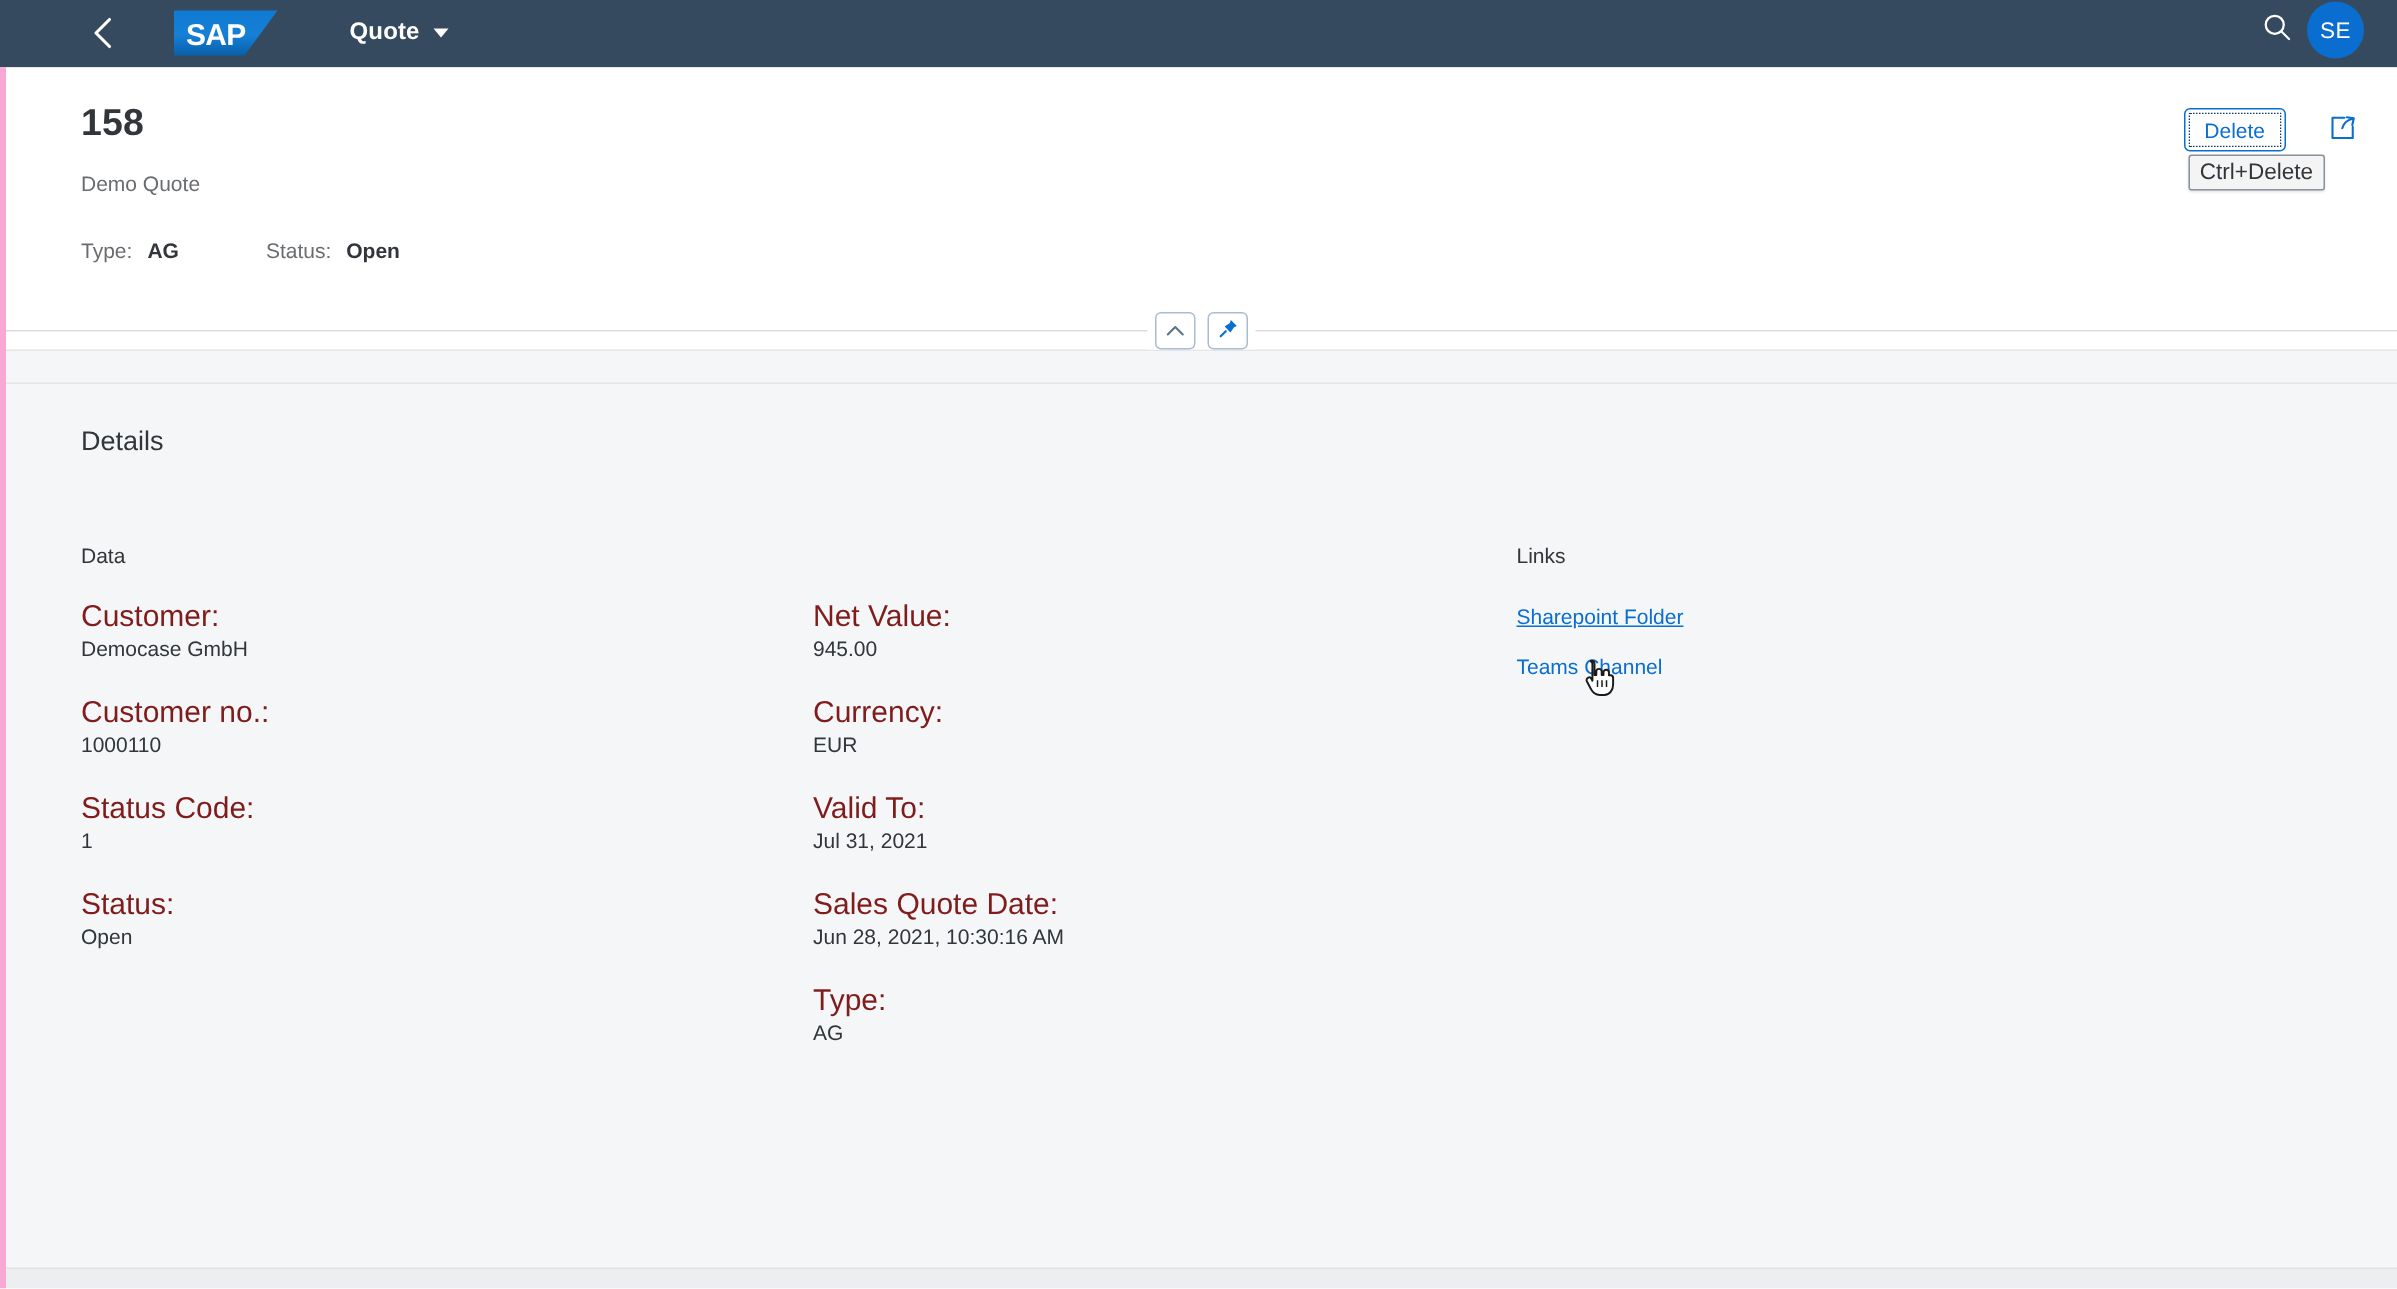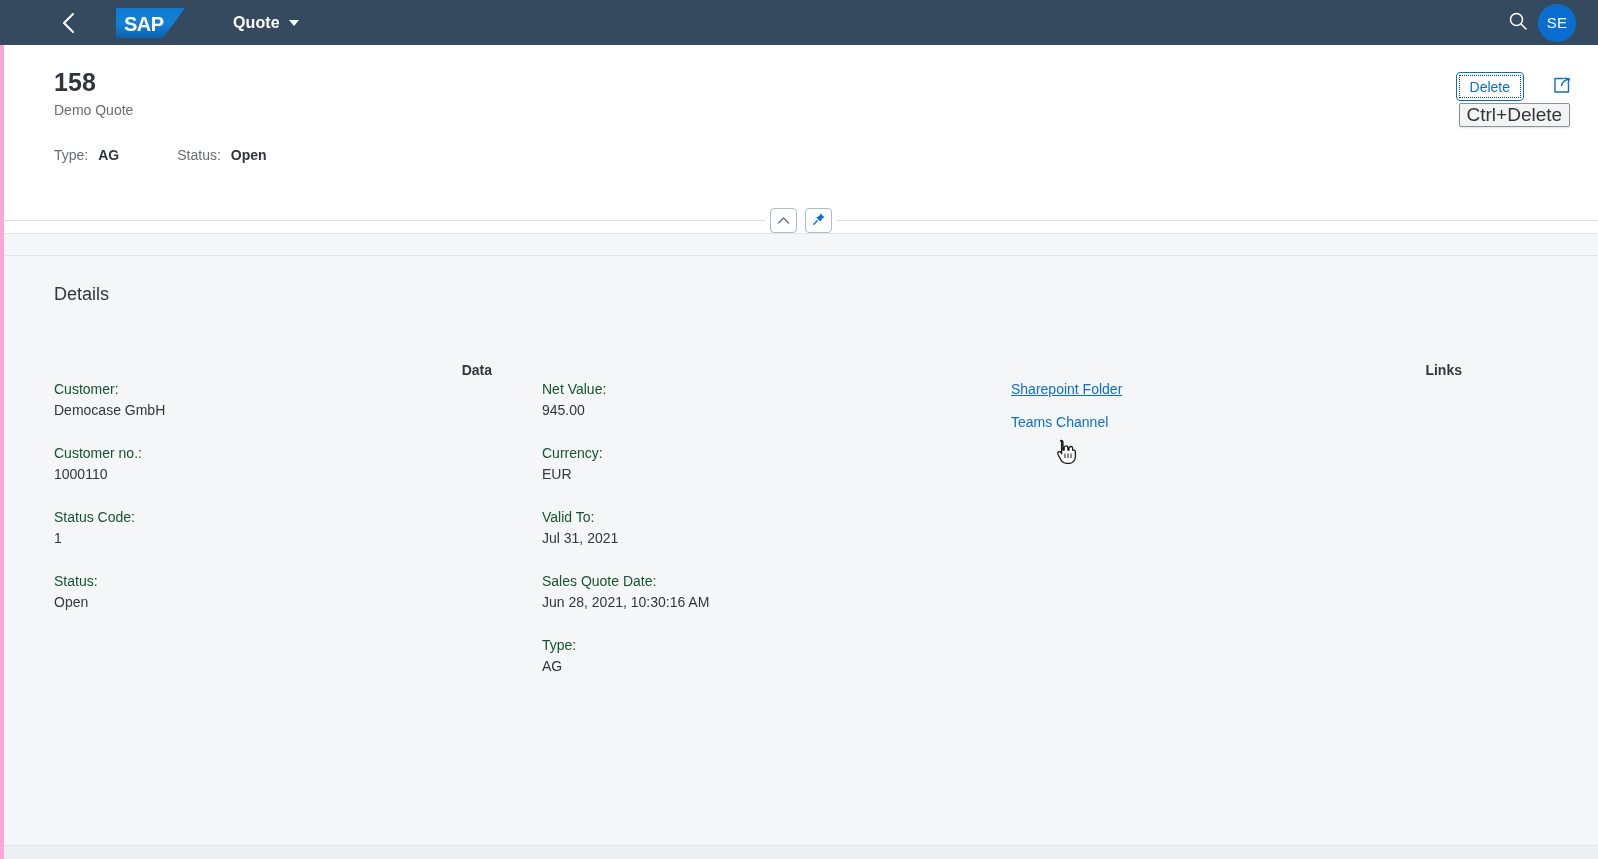--- a/index.html
+++ b/index.html
@@ -10,21 +10,21 @@
     overflow: hidden;
     font-family: "Liberation Sans", sans-serif;
     background: #ffffff;
   }
 
   
   .shell-header {
     height: 45px;
     background: #354a5f;
     display: flex;
-    align-items: center;
+    align-items: flex-start;
     padding: 0 14px 0 0;
     position: relative;
   }
 
   .shell-left {
     display: flex;
     align-items: center;
   }
 
   .back-btn {
@@ -121,21 +121,21 @@
     font-size: 25px;
     font-weight: bold;
     color: #32363a;
     line-height: 30px;
     letter-spacing: 0.1px;
   }
 
   .obj-subtitle {
     font-size: 14px;
     color: #6a6d70;
-    margin-top: 4px;
+    margin-top: 16px;
     line-height: 18px;
   }
 
   .obj-actions {
     display: flex;
     align-items: flex-start;
     gap: 22px;
     position: relative;
     padding-top: 5px;
   }
@@ -165,21 +165,21 @@
     border: none;
   }
 
   .tooltip {
     position: absolute;
     top: 36px;
     left: 3px;
     background: #f4f4f4;
     border: 1px solid #89919a;
     color: #32363a;
-    font-size: 19px;
+    font-size: 15px;
     padding: 2px 7px 3px 7px;
     border-radius: 2px;
     white-space: nowrap;
     line-height: 17px;
     box-shadow: 0 1px 2px rgba(0,0,0,0.12);
   }
 
   .obj-status-row {
     display: flex;
     align-items: center;
@@ -261,32 +261,32 @@
 
   .col {
     padding-left: 50px;
   }
   .col-1 { width: 488px; }
   .col-2 { width: 490px; }
   .col-3 { width: 480px; padding-left: 29px; }
 
   .group-title {
     font-size: 14px;
-    font-weight: bold;
+    font-weight: normal;
     color: #32363a;
+    margin-bottom: 22px;
     line-height: 18px;
-    text-align: right;
   }
 
   .field { margin-bottom: 22px; }
   .field:last-child { margin-bottom: 0; }
 
   .f-label {
-    font-size: 14px;
-    color: #14532d;
+    font-size: 20px;
+    color: #7f1d1d;
     line-height: 20px;
   }
   .f-value {
     font-size: 14px;
     color: #32363a;
     line-height: 21px;
     margin-top: 1px;
   }
 
   .links-list { display: flex; flex-direction: column; gap: 13px; }

